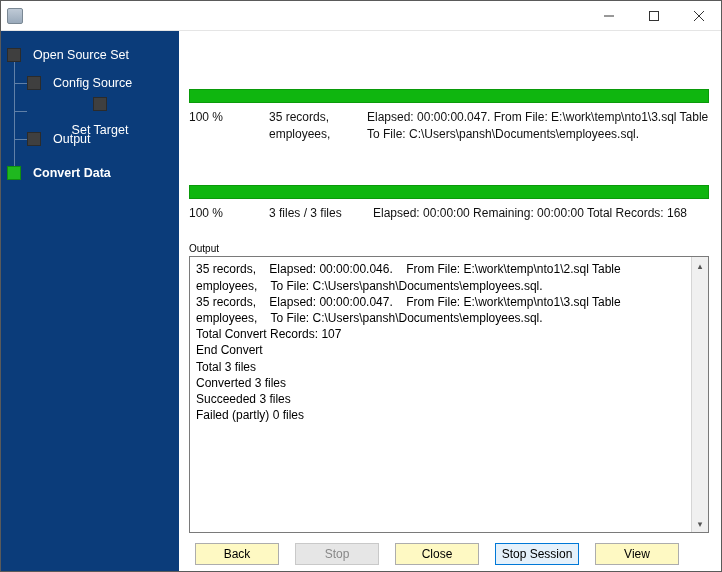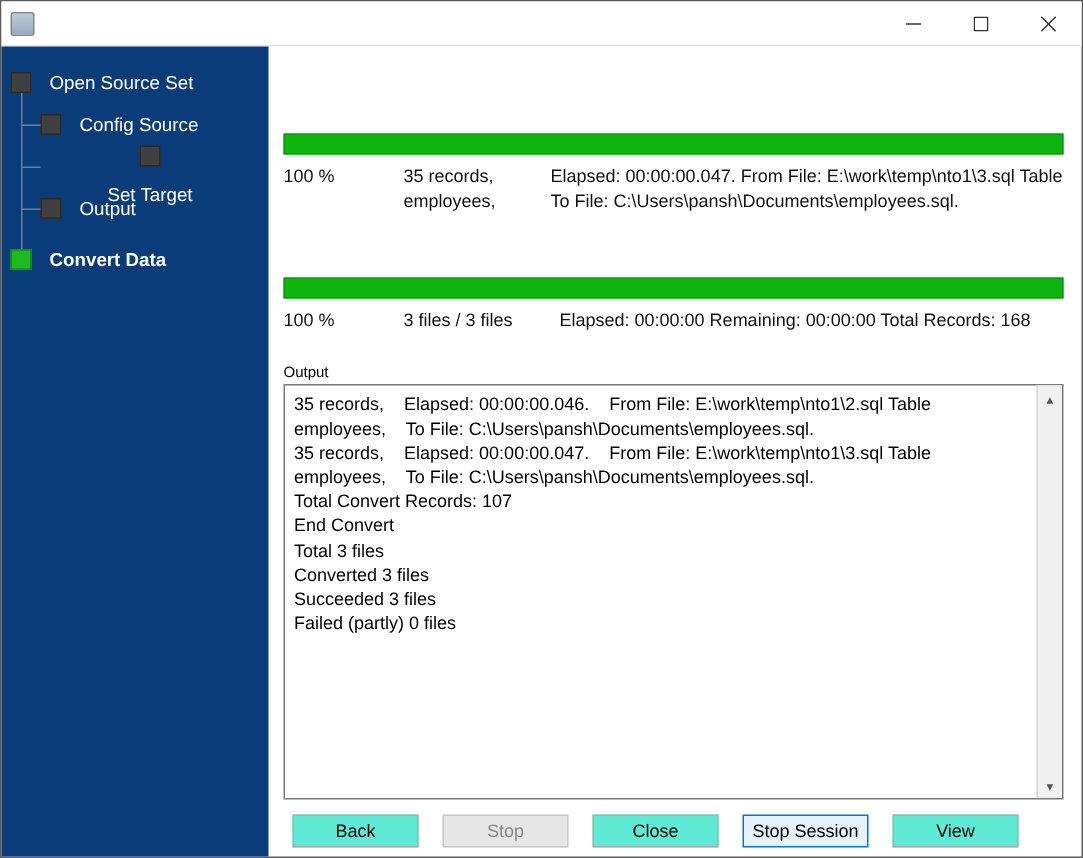--- a/index.html
+++ b/index.html
@@ -153,21 +153,21 @@
   .buttons {
     display: flex;
     gap: 16px;
     padding: 10px 0 4px 0;
     justify-content: flex-start;
     margin-left: 6px;
   }
   .btn {
     width: 84px;
     height: 22px;
-    background: #5eead4;
+    background: #fef9c3;
     border: 1px solid #adadad;
     font-size: 12px;
     display: flex; align-items: center; justify-content: center;
     cursor: default;
   }
   .btn.primary {
     border: 1.5px solid #0078d7;
     background: #e5f1fb;
   }
   .btn.disabled {

